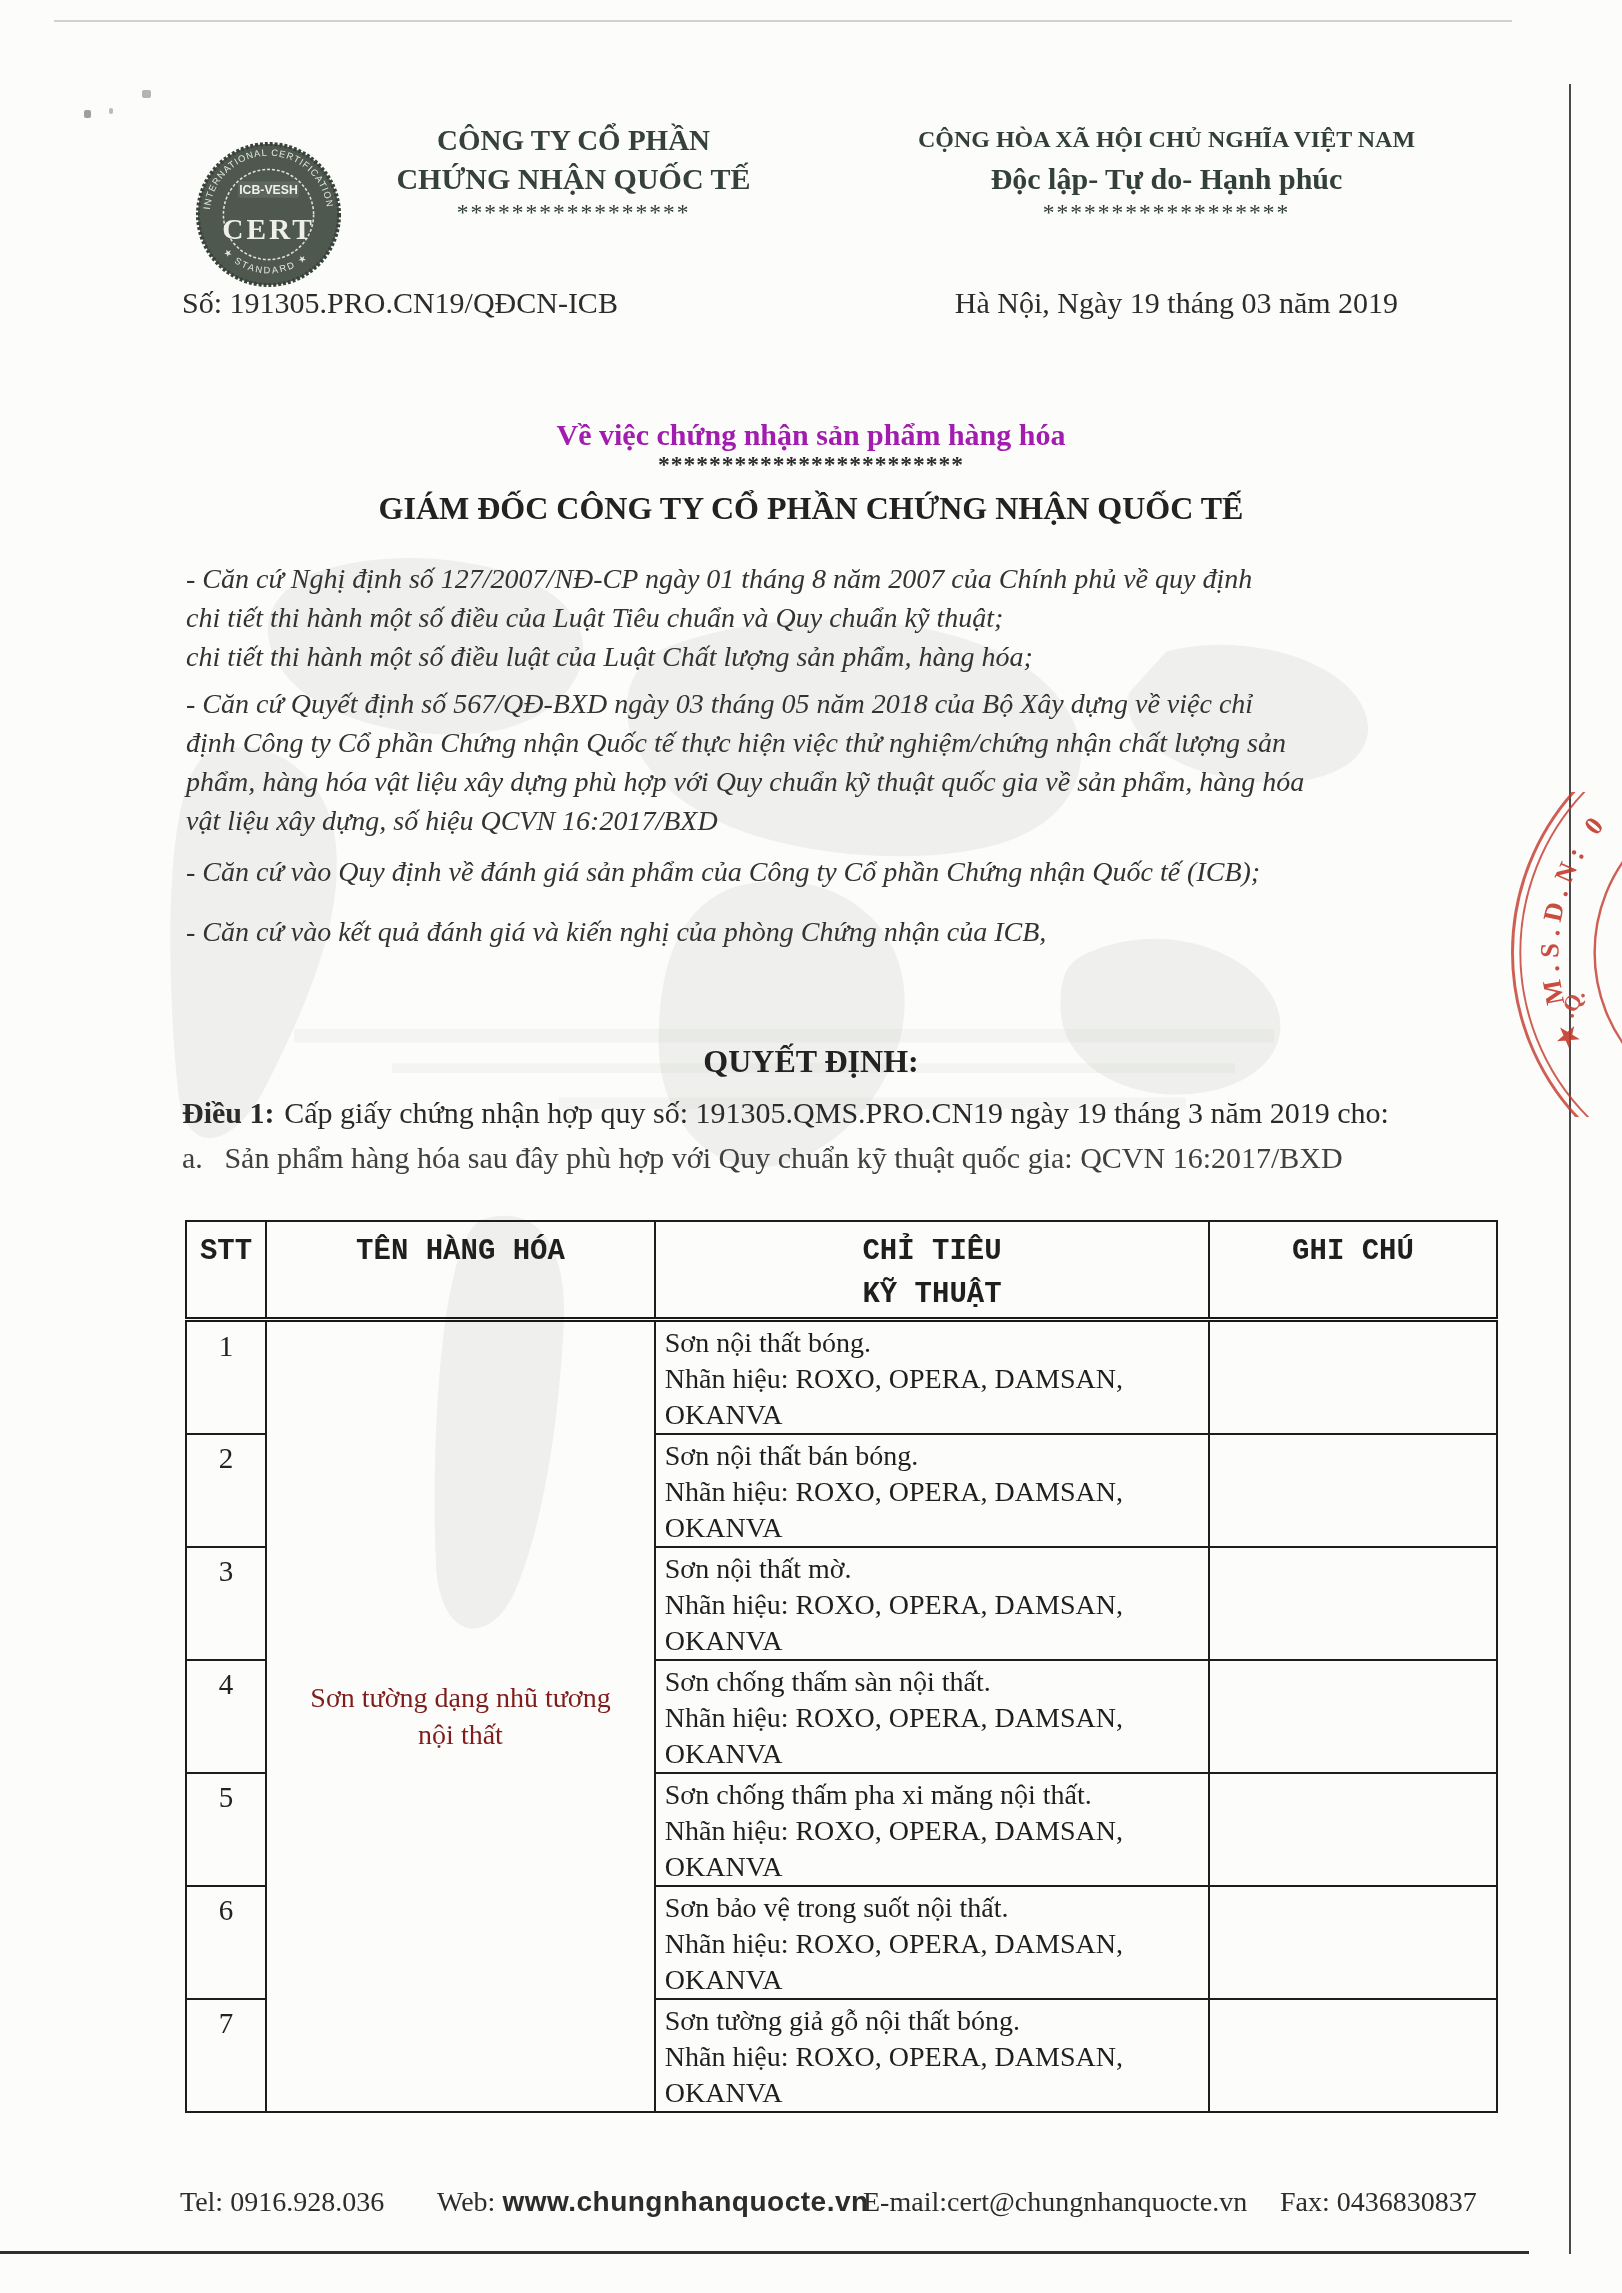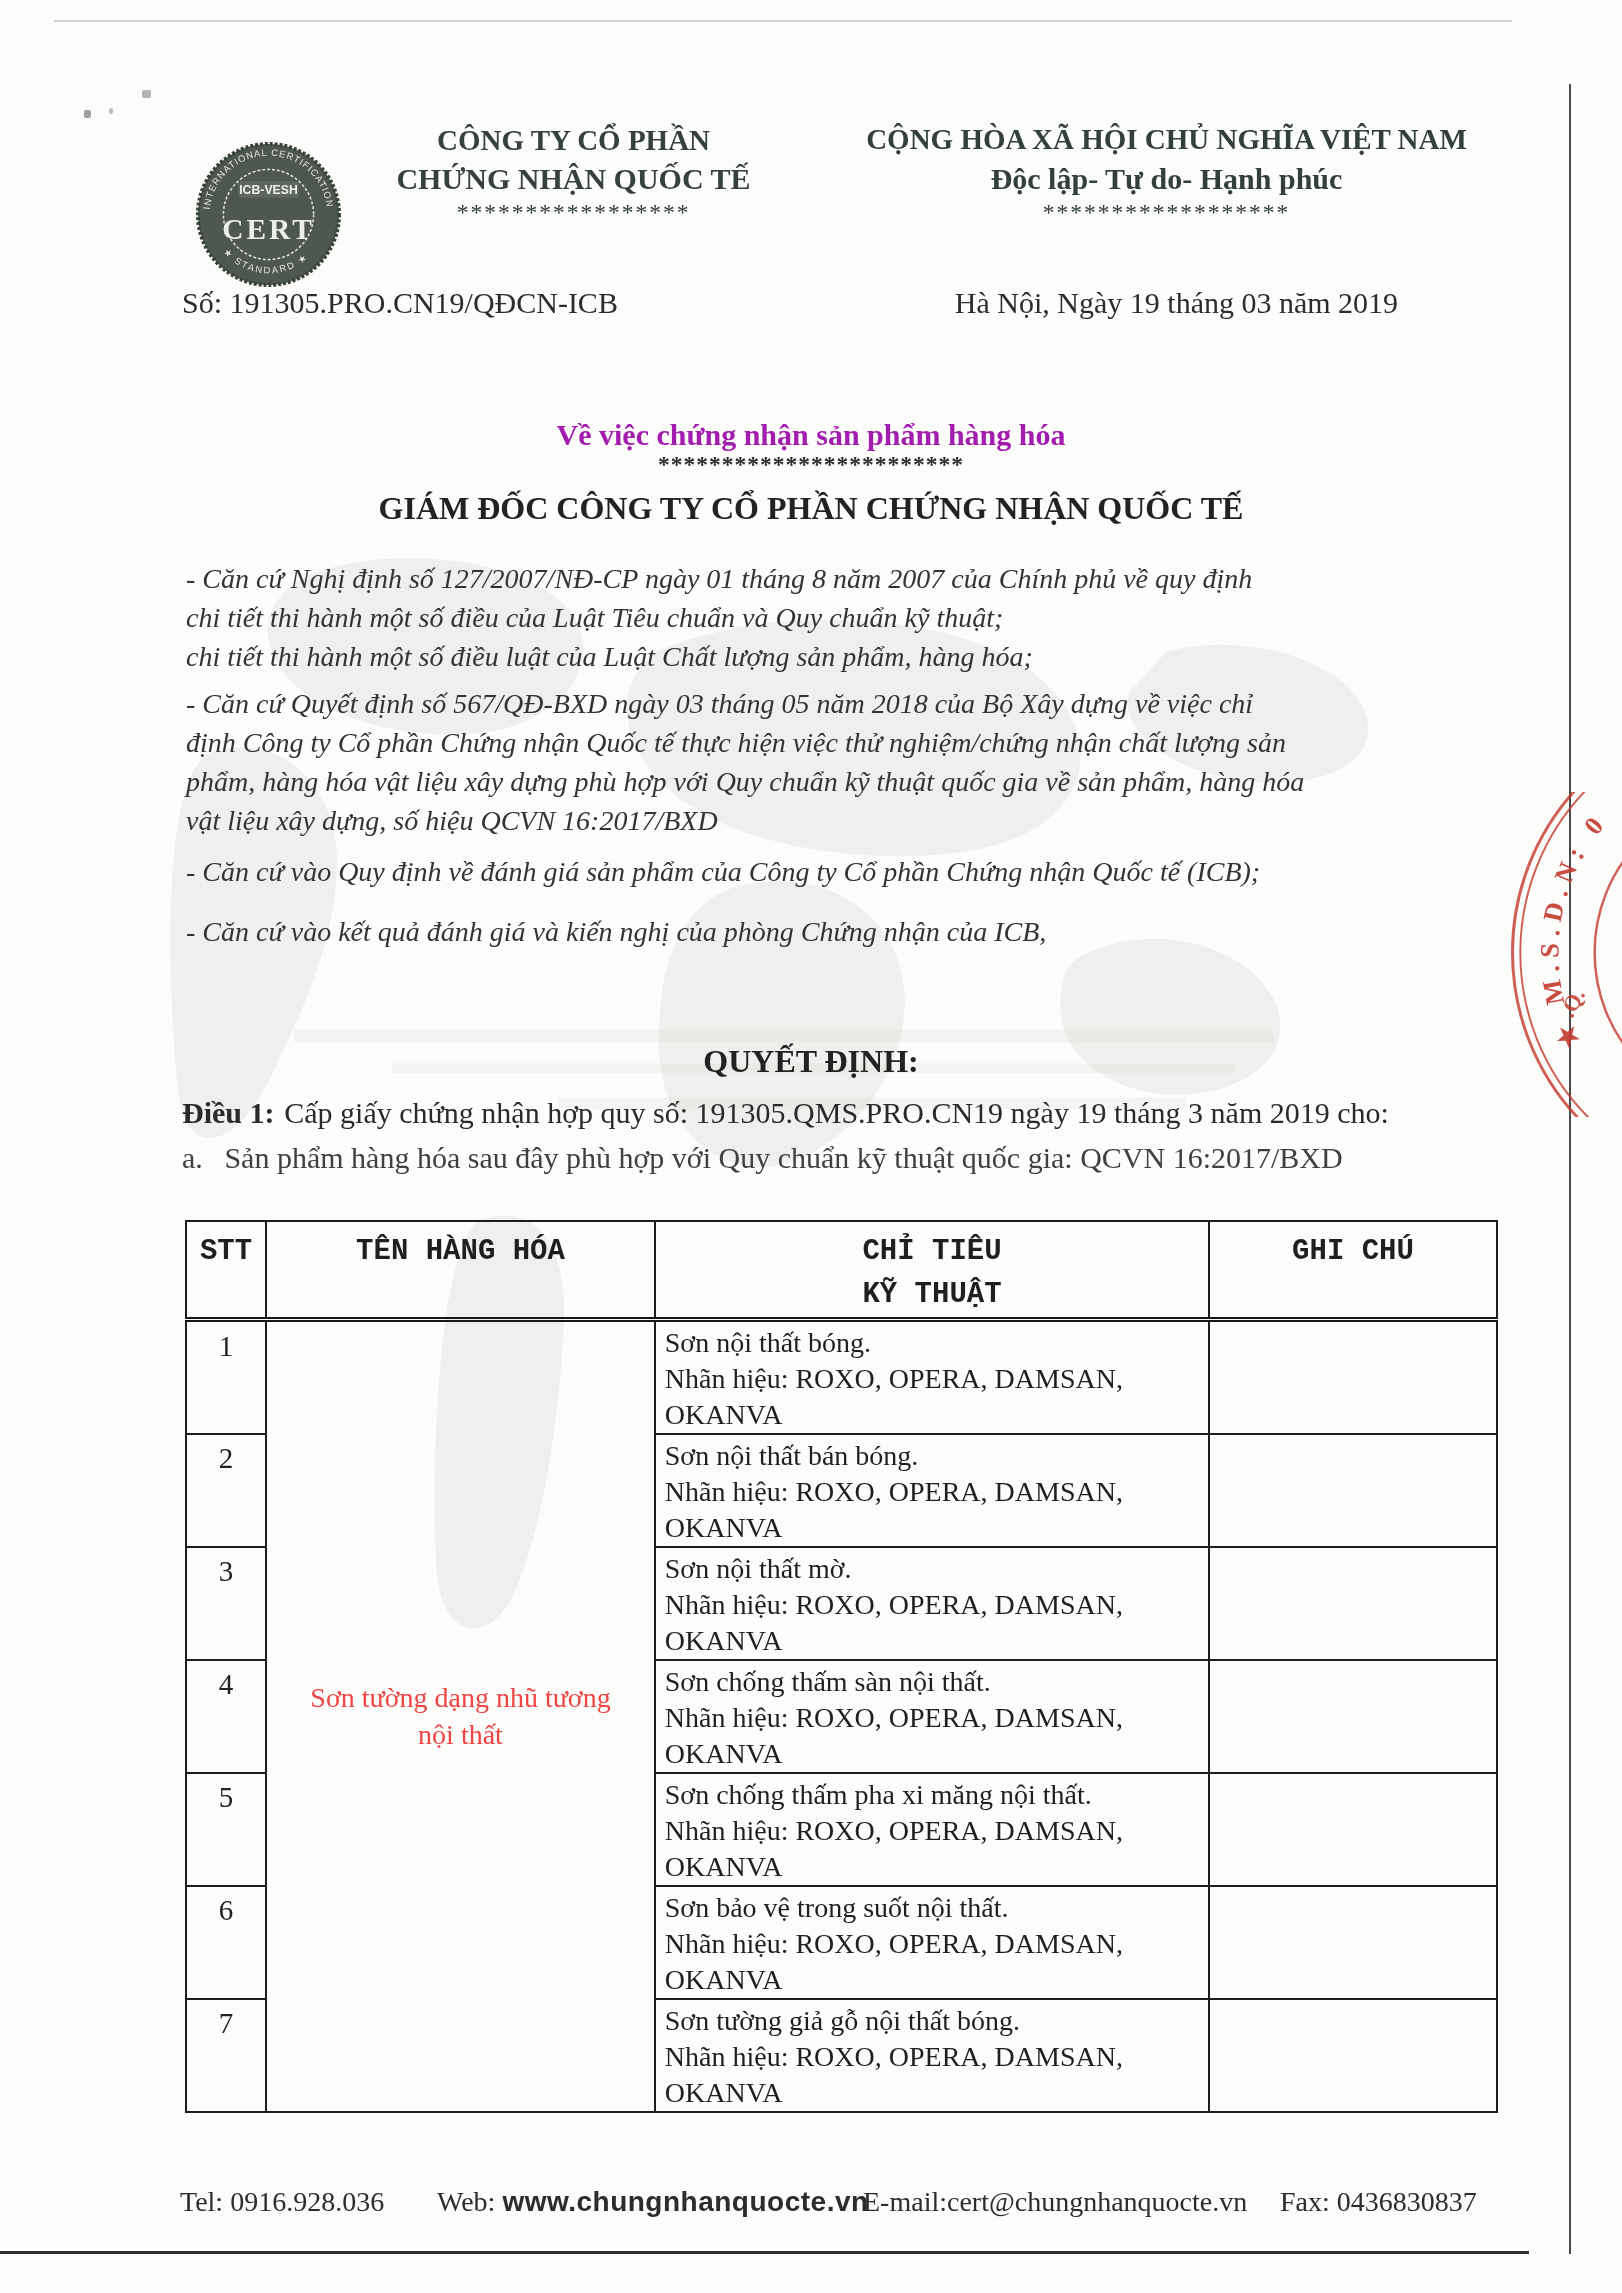--- a/index.html
+++ b/index.html
@@ -22,21 +22,21 @@
   .speck.s3{left:109px;top:108px;width:3.9px;height:5.9px;opacity:.45;}
   
   .watermark{position:absolute;left:147px;top:534px;width:1284px;height:1176px;}
   
   .seal{position:absolute;left:194px;top:140px;width:149px;height:149px;}
   .org-block{position:absolute;left:343px;top:122px;width:461px;text-align:center;color:#35413a;}
   .org-l1{font-weight:bold;font-size:29px;line-height:37px;}
   .org-l2{font-weight:bold;font-size:30px;line-height:39px;}
   .org-stars{font-size:23.5px;letter-spacing:2px;line-height:29px;color:#2f3a33;}
   .nation-block{position:absolute;left:853px;top:120px;width:627px;text-align:center;color:#33403a;}
-  .nat-l1{font-weight:bold;font-size:29px;line-height:39px;}
+  .nat-l1{font-weight:bold;font-size:24px;line-height:39px;}
   .nat-l2{font-weight:bold;font-size:30px;line-height:39px;}
   .nat-stars{font-size:23.5px;letter-spacing:2px;line-height:29px;color:#2f3a33;}
   .doc-no{position:absolute;left:182px;top:286px;font-size:30px;color:#2c2c2c;}
   .place-date{position:absolute;left:912px;top:286px;width:529px;text-align:center;font-size:30px;color:#2c2c2c;}
   
   .doc-title{position:absolute;left:0;top:341px;width:1622px;text-align:center;font-weight:bold;font-size:37px;color:#222;}
   .doc-subtitle{position:absolute;left:0;top:418px;width:1622px;text-align:center;font-weight:bold;font-size:30px;color:#a21caf;}
   .title-stars{position:absolute;left:0;top:451px;width:1622px;text-align:center;font-size:23.5px;font-weight:bold;letter-spacing:1px;color:#2c2c2c;}
   .issuer{position:absolute;left:0;top:490px;width:1622px;text-align:center;font-weight:bold;font-size:32px;color:#222;}
   
@@ -54,21 +54,21 @@
   .item-a{position:absolute;left:182px;top:1141px;width:1313px;font-size:30px;color:#404040;}
   .item-a .ia-text{padding-left:21.6px;}
   
   table.products{position:absolute;left:185px;top:1220px;width:1313px;border-collapse:collapse;table-layout:fixed;background:transparent;}
   table.products th,table.products td{border:2px solid #1d1d1d;}
   table.products{border:2.9px solid #171717;}
   tr.hdr{height:83px;font-family:Liberation Mono, monospace;}
   tr.hdr th{vertical-align:top;padding-top:7.8px;font-weight:bold;font-size:29px;line-height:43px;text-align:center;color:#1f1f1f;border-bottom:5.9px double #171717;}
   tr.prow{height:113px;}
   td.stt{vertical-align:top;text-align:center;padding-top:7.8px;font-size:29px;color:#222;}
-  td.merged{vertical-align:middle;text-align:center;font-size:28px;line-height:37px;padding:0 25.5px;color:#ef4444;}
+  td.merged{vertical-align:middle;text-align:center;font-size:28px;line-height:37px;padding:0 25.5px;color:#7f1d1d;}
   td.spec{vertical-align:top;padding:2.9px 5.9px 0 8.8px;font-size:28px;line-height:36px;color:#1f1f1f;}
   td.note{background:transparent;}
   
   .stamp{position:absolute;left:1490px;top:792px;width:132px;height:325px;}
   
   .footer-item{position:absolute;top:2186px;font-size:28px;color:#2c2c2c;white-space:nowrap;}
   .f-tel{left:180px;}
   .f-web{left:437px;}
   .f-email{left:863px;}
   .f-fax{left:1280px;}

